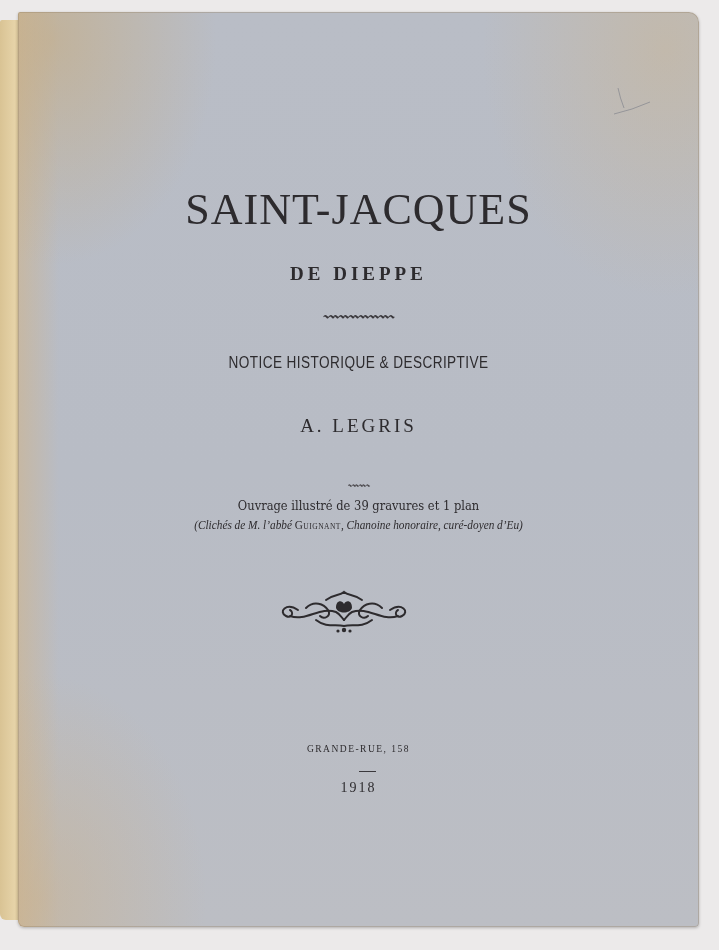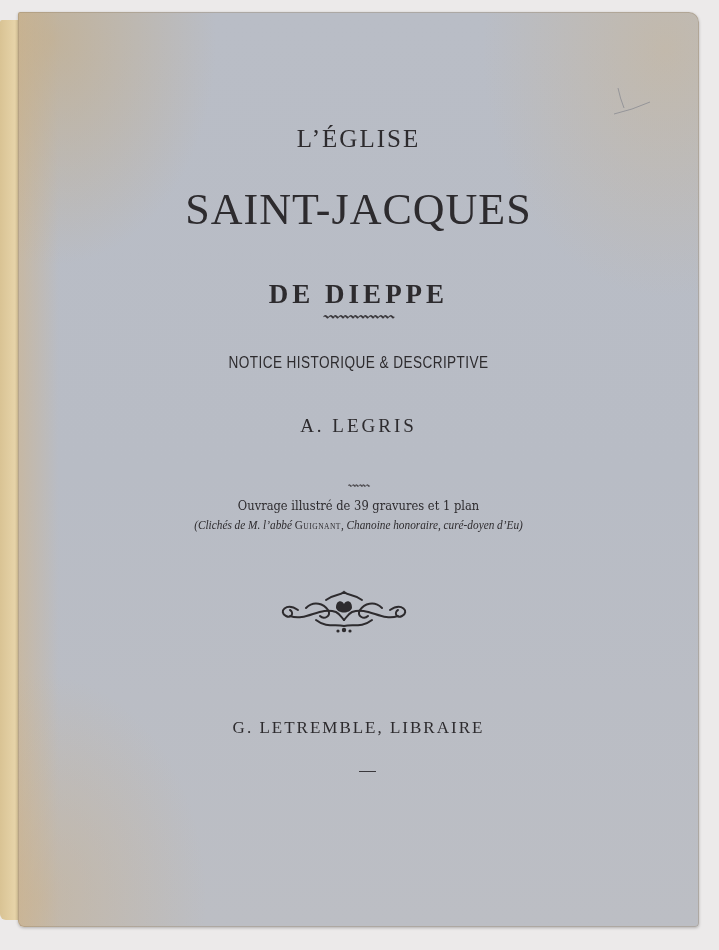--- a/index.html
+++ b/index.html
@@ -20,21 +20,21 @@
       radial-gradient(ellipse at 95% 4%, rgba(205,180,140,0.45) 0%, rgba(205,180,140,0) 20%),
       radial-gradient(ellipse at 3% 97%, rgba(205,175,130,0.45) 0%, rgba(205,175,130,0) 18%),
       linear-gradient(90deg, rgba(210,180,135,0.55) 0%, rgba(210,180,135,0) 6%),
       linear-gradient(180deg, #b9bdc6 0%, #b8bcc5 50%, #bcbec4 100%);
     border-radius: 2px 10px 4px 6px;
     box-shadow: 0 1px 3px rgba(0,0,0,0.25), inset 0 0 0 1px rgba(150,130,100,0.35);
   }
   .block { position: absolute; left: 0; width: 100%; text-align: center; color: #2d2b2e; }
   .t-eglise { top: 113px; font-size: 25px; letter-spacing: 2px; }
   .t-saint { top: 176px; font-size: 44px; letter-spacing: 1px; line-height: 1; }
-  .t-dieppe { top: 251px; font-size: 27px; font-weight: bold; letter-spacing: 4px; margin-top: 16px; }
+  .t-dieppe { top: 251px; font-size: 19px; font-weight: bold; letter-spacing: 4px; }
   .squiggle { top: 295px; font-size: 11px; letter-spacing: -1px; color: #3a383c; }
   .t-notice { top: 342px; font-size: 16px; font-family: "Liberation Sans", sans-serif; transform: scaleX(0.85); letter-spacing: 0.5px; }
   .t-par { top: 385px; font-size: 9px; letter-spacing: 1px; }
   .t-author { top: 403px; font-size: 19px; letter-spacing: 3px; }
   .t-role1 { top: 436px; font-size: 9px; letter-spacing: 2.5px; }
   .t-role2 { top: 451px; font-size: 9px; letter-spacing: 2.5px; }
   .squiggle2 { top: 467px; font-size: 8px; letter-spacing: -1px; color: #4a484c; }
   .t-illus { top: 486px; font-size: 12.5px; font-family: "DejaVu Serif", serif; transform: scaleX(0.92); }
   .t-cliches { top: 506px; font-size: 12px; font-style: italic; transform: scaleX(0.94); }
   .t-cliches .sc { font-style: normal; font-variant: small-caps; letter-spacing: 0.5px; }
@@ -51,21 +51,20 @@
 
 <div class="spine"></div>
 
 <div class="cover">
 
   <svg class="pencil" viewBox="0 0 50 40">
     <path d="M10 6 Q12 16 16 26" stroke="#8a8c92" stroke-width="0.8" fill="none"></path>
     <path d="M6 32 Q24 28 42 20" stroke="#8a8c92" stroke-width="0.8" fill="none"></path>
   </svg>
 
-  <div class="block t-eglise">L’ÉGLISE</div>
   <div class="block t-saint">SAINT-JACQUES</div>
   <div class="block t-dieppe">DE DIEPPE</div>
   <div class="block squiggle">〰〰〰〰〰〰〰</div>
 
   <div class="block t-notice">NOTICE HISTORIQUE &amp; DESCRIPTIVE</div>
   <div class="block t-author">A. LEGRIS</div>
   <div class="block squiggle2">〰〰〰</div>
 
   <div class="block t-illus">Ouvrage illustré de 39 gravures et 1 plan</div>
   <div class="block t-cliches"><span>(Clichés de M. l’abbé </span><span class="sc">Guignant</span><span>, Chanoine honoraire, curé-doyen d’Eu)</span></div>
@@ -82,15 +81,16 @@
       <path d="M50 14 C58 8 64 10 68 6 C72 10 78 8 86 14"></path>
     </g>
     <g fill="#2d2b2e">
       <path d="M60 22 C60 14 66 14 68 18 C70 14 76 14 76 22 C74 28 62 28 60 22 Z"></path>
       <circle cx="68" cy="44" r="2.2"></circle>
       <circle cx="62" cy="45" r="1.6"></circle>
       <circle cx="74" cy="45" r="1.6"></circle>
     </g>
   </svg>
 
-  <div class="block t-publisher">G. LETREMBLE, LIBRAIRE</div>
+  <div class="block t-address">GRANDE-RUE, 158</div>
   <div class="rule"></div>
+  <div class="block t-year">1918</div>
 </div>
 
 </body></html>

